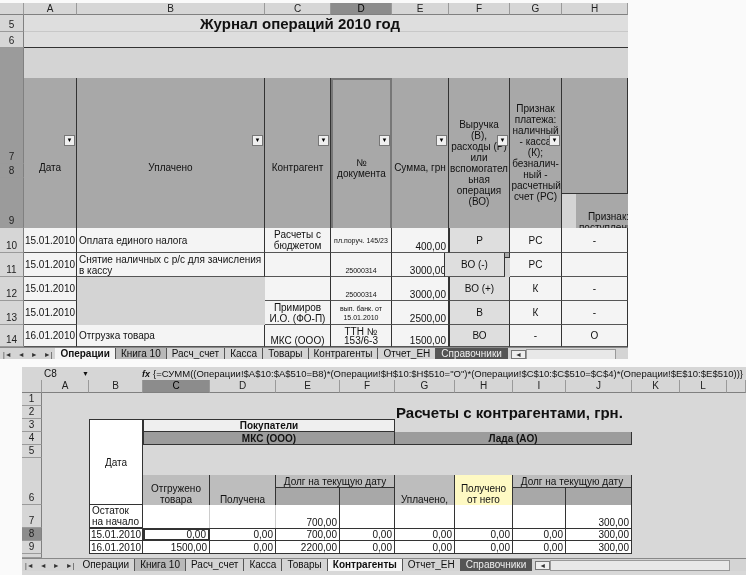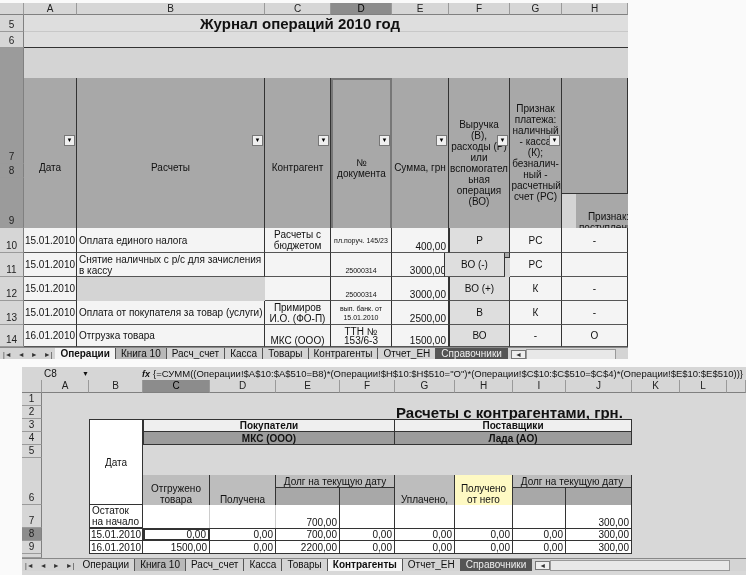--- a/index.html
+++ b/index.html
@@ -55,21 +55,21 @@
   <div class="rowhdr" style="left:0;top:322px;width:24px;height:22px;">14</div>
 
   <div class="cell greycell" style="left:24px;top:12px;width:604px;height:17px;border-bottom:1px solid #c8c8c8;"></div>
   <div class="cell greycell" style="left:24px;top:29px;width:604px;height:16px;border-bottom:1px solid #333;"></div>
   <div class="cell b" style="left:190px;top:12px;width:220px;height:17px;font-size:15px;justify-content:center;">Журнал операций 2010 год</div>
 
   <div class="cell hdrcell" style="left:24px;top:45px;width:53px;height:180px;">
       <span>Дата</span>
     </div>
   <div class="cell hdrcell" style="left:77px;top:45px;width:188px;height:180px;">
-      <span>Расчеты</span>
+      <span>Уплачено</span>
     </div>
   <div class="cell hdrcell" style="left:265px;top:45px;width:66px;height:180px;">
       <span>Контрагент</span>
     </div>
   <div class="cell hdrcell" style="left:331px;top:45px;width:61px;height:180px;border:2px solid #777;">
       <span style="width:50px;">№ документа</span>
     </div>
   <div class="cell hdrcell" style="left:392px;top:45px;width:57px;height:180px;">
       <span>Сумма, грн</span>
     </div>
@@ -112,21 +112,20 @@
 
   <div class="cell datacell c" style="left:24px;top:274px;width:53px;height:24px;">15.01.2010</div>
   <div class="cell datacell c" style="left:265px;top:274px;width:66px;height:24px;"></div>
   <div class="cell datacell c" style="left:331px;top:274px;width:61px;height:24px;font-size:7px;align-items:flex-end;">25000314</div>
   <div class="cell datacell r" style="left:392px;top:274px;width:57px;height:24px;align-items:flex-end;">3000,00</div>
   <div class="cell datacell c greycell" style="left:449px;top:274px;width:61px;height:24px;border-left:1px solid #333;">ВО (+)</div>
   <div class="cell datacell c" style="left:510px;top:274px;width:52px;height:24px;">К</div>
   <div class="cell datacell c" style="left:562px;top:274px;width:66px;height:24px;">-</div>
 
   <div class="cell datacell c" style="left:24px;top:298px;width:53px;height:24px;">15.01.2010</div>
-  <div class="cell datacell l" style="left:77px;top:298px;width:188px;height:24px;">Оплата от покупателя за товар (услуги)</div>
   <div class="cell datacell c" style="left:265px;top:298px;width:66px;height:24px;">Примиров И.О. (ФО-П)</div>
   <div class="cell datacell c" style="left:331px;top:298px;width:61px;height:24px;font-size:7px;line-height:9px;">вып. банк. от 15.01.2010</div>
   <div class="cell datacell r" style="left:392px;top:298px;width:57px;height:24px;align-items:flex-end;">2500,00</div>
   <div class="cell datacell c greycell" style="left:449px;top:298px;width:61px;height:24px;border-left:1px solid #333;">В</div>
   <div class="cell datacell c" style="left:510px;top:298px;width:52px;height:24px;">К</div>
   <div class="cell datacell c" style="left:562px;top:298px;width:66px;height:24px;">-</div>
 
   <div class="cell datacell c" style="left:24px;top:322px;width:53px;height:22px;">16.01.2010</div>
   <div class="cell datacell l" style="left:77px;top:322px;width:188px;height:22px;">Отгрузка товара</div>
   <div class="cell datacell c" style="left:265px;top:322px;width:66px;height:22px;align-items:flex-end;">МКС (ООО)</div>
@@ -189,21 +188,20 @@
   <div class="rowhdr" style="left:0;top:174px;width:20px;height:13px;">9</div>
   <div class="rowhdr" style="left:0;top:187px;width:20px;height:4px;"></div>
 
   <div class="cell b" style="left:374px;top:37px;width:260px;height:16px;font-size:15px;">Расчеты с контрагентами, грн.</div>
 
   <div class="cell" style="left:67px;top:52px;width:54px;height:86px;background:#fff;border:1px solid #333;justify-content:center;">
       <span>Дата</span>
     </div>
   <div class="cell c b" style="left:121px;top:52px;width:252px;height:13px;background:#efefef;border:1px solid #333;">Покупатели</div>
   <div class="cell c b" style="left:121px;top:65px;width:252px;height:13px;background:#9c9c9c;border:1px solid #333;border-top:none;">МКС (ООО)</div>
-  <div class="cell c b" style="left:373px;top:52px;width:237px;height:13px;background:#efefef;border:1px solid #333;border-left:none;">Поставщики</div>
   <div class="cell c b" style="left:373px;top:65px;width:237px;height:13px;background:#9c9c9c;border:1px solid #333;border-top:none;border-left:none;">Лада (АО)</div>
 
   <div class="cell hdrcell" style="left:121px;top:78px;width:67px;height:60px;background:#bdbdbd;">
       <span>Отгружено товара (передано услуг), грн.</span>
     </div>
   <div class="cell hdrcell" style="left:188px;top:78px;width:66px;height:60px;background:#bdbdbd;">
       <span>Получена оплата, грн.</span>
     </div>
   <div class="cell hdrcell" style="left:254px;top:78px;width:119px;height:13px;background:#bdbdbd;">Долг на текущую дату</div>
   <div class="cell hdrcell" style="left:254px;top:91px;width:64px;height:47px;">НАМ</div>

